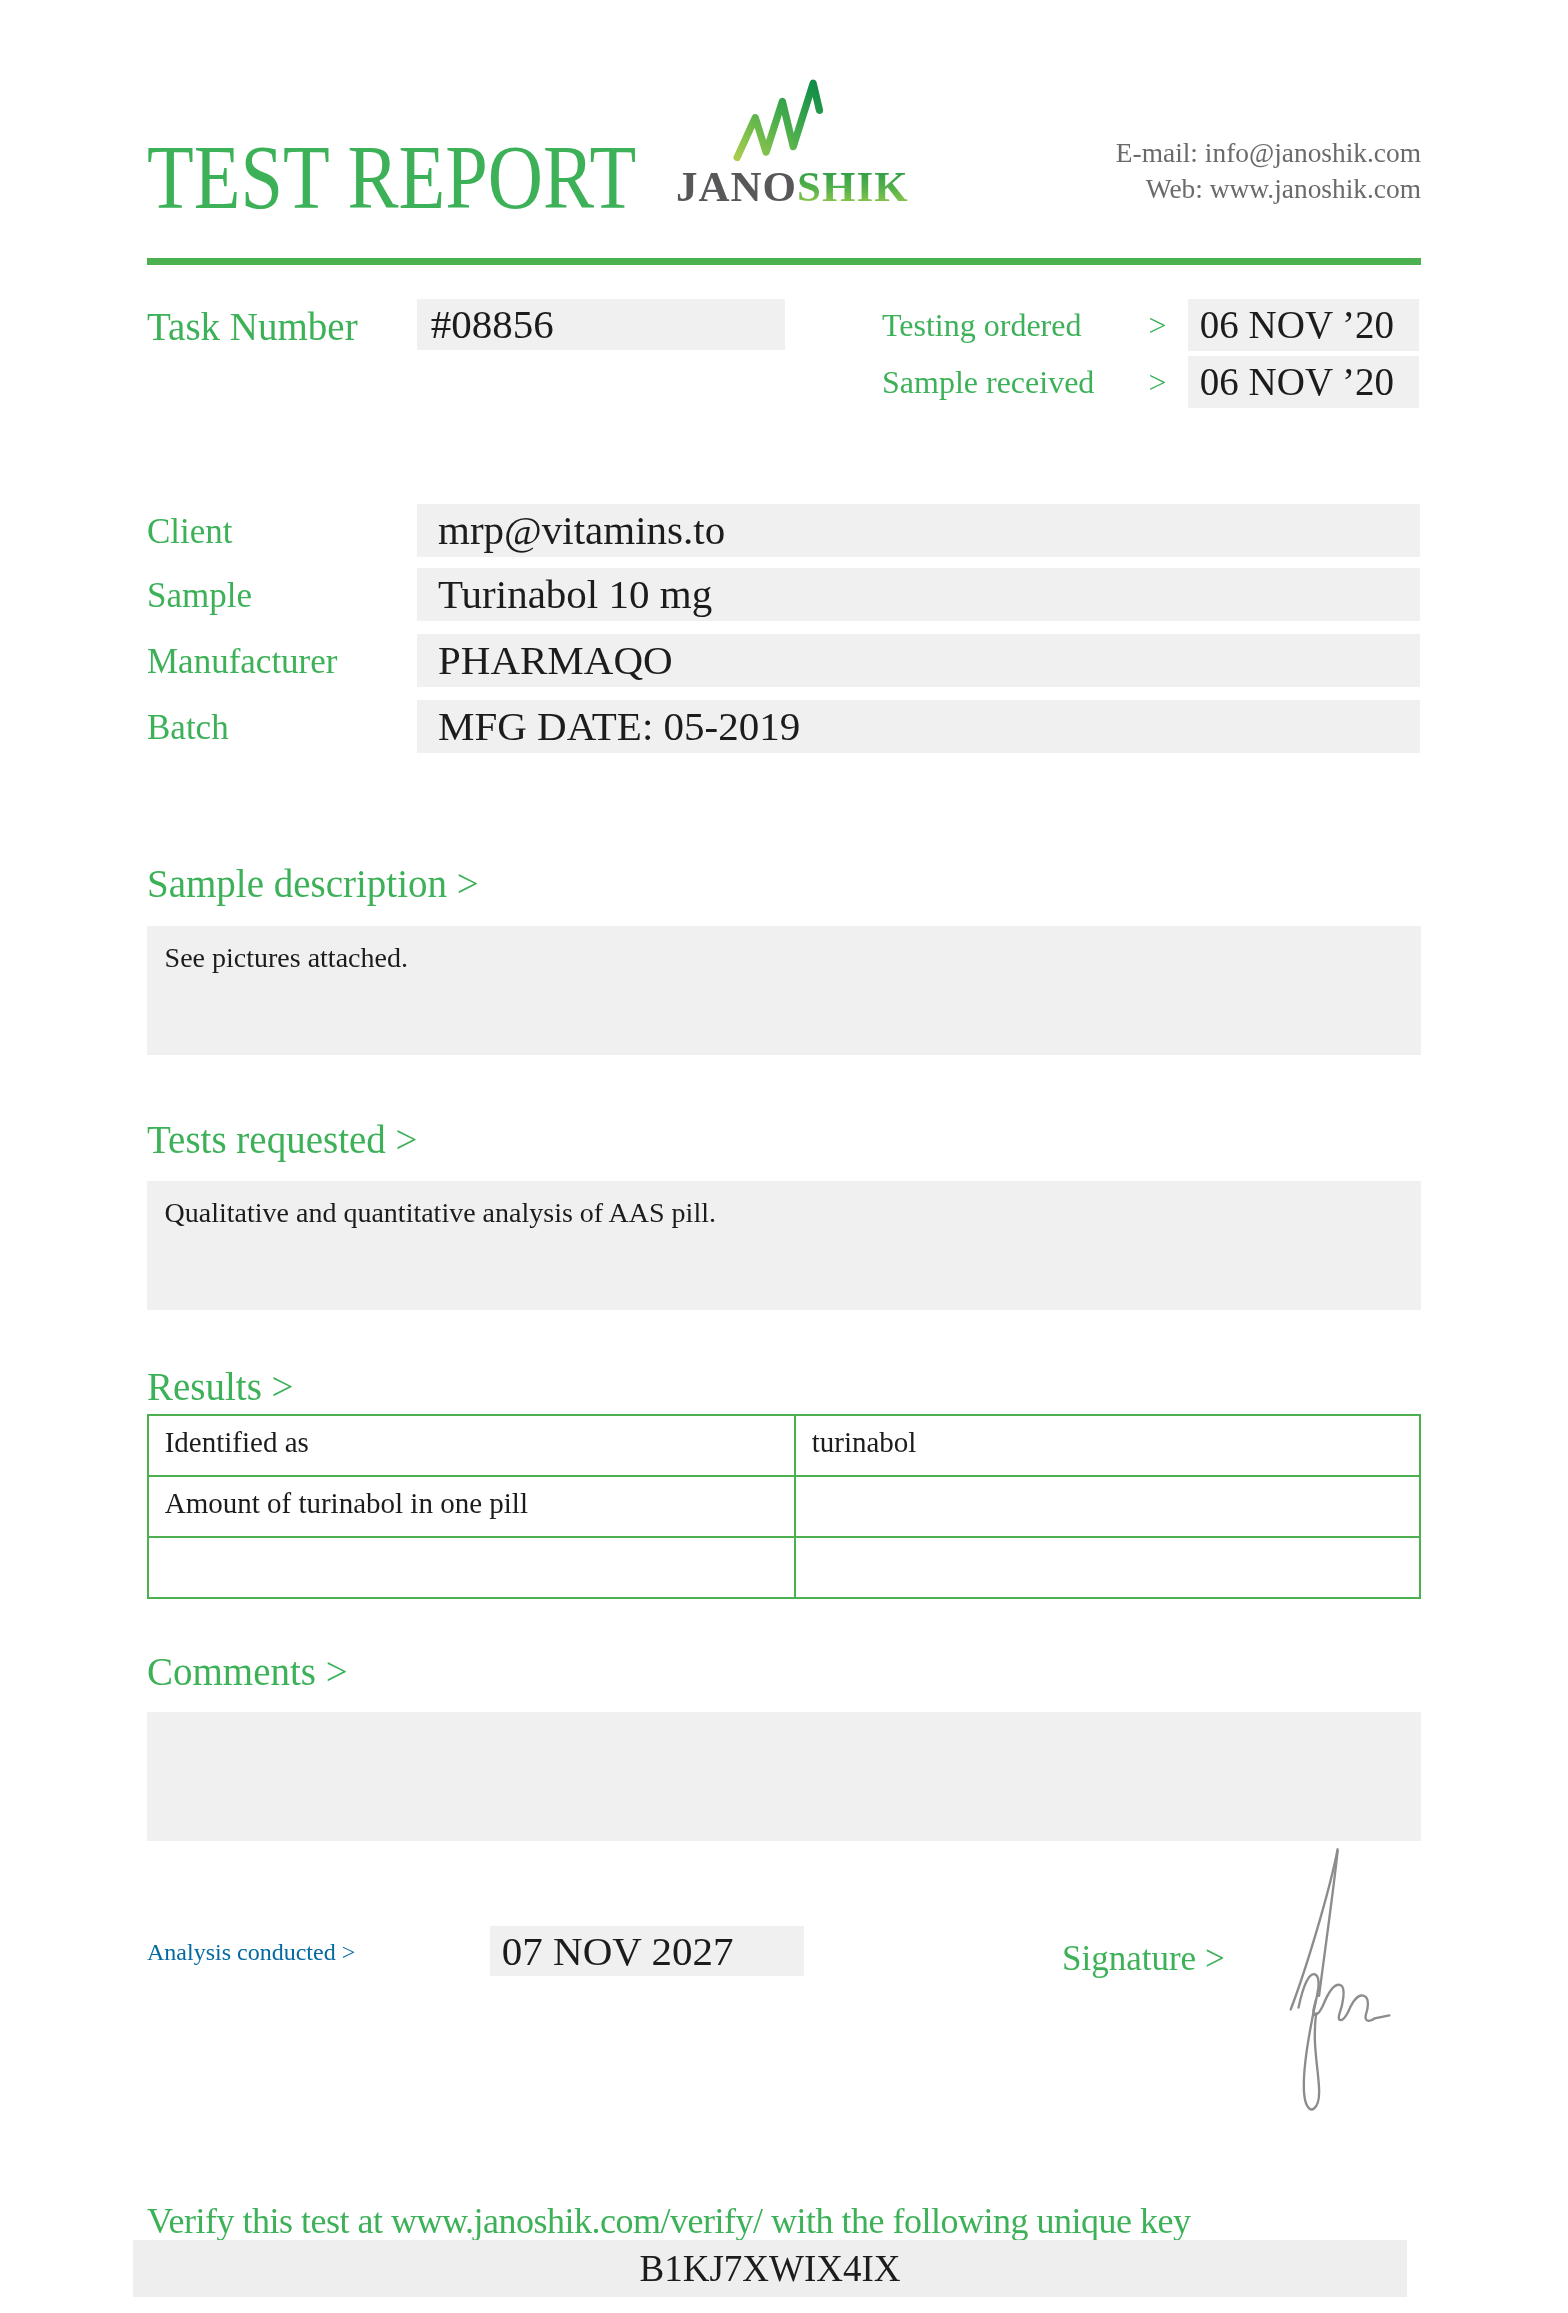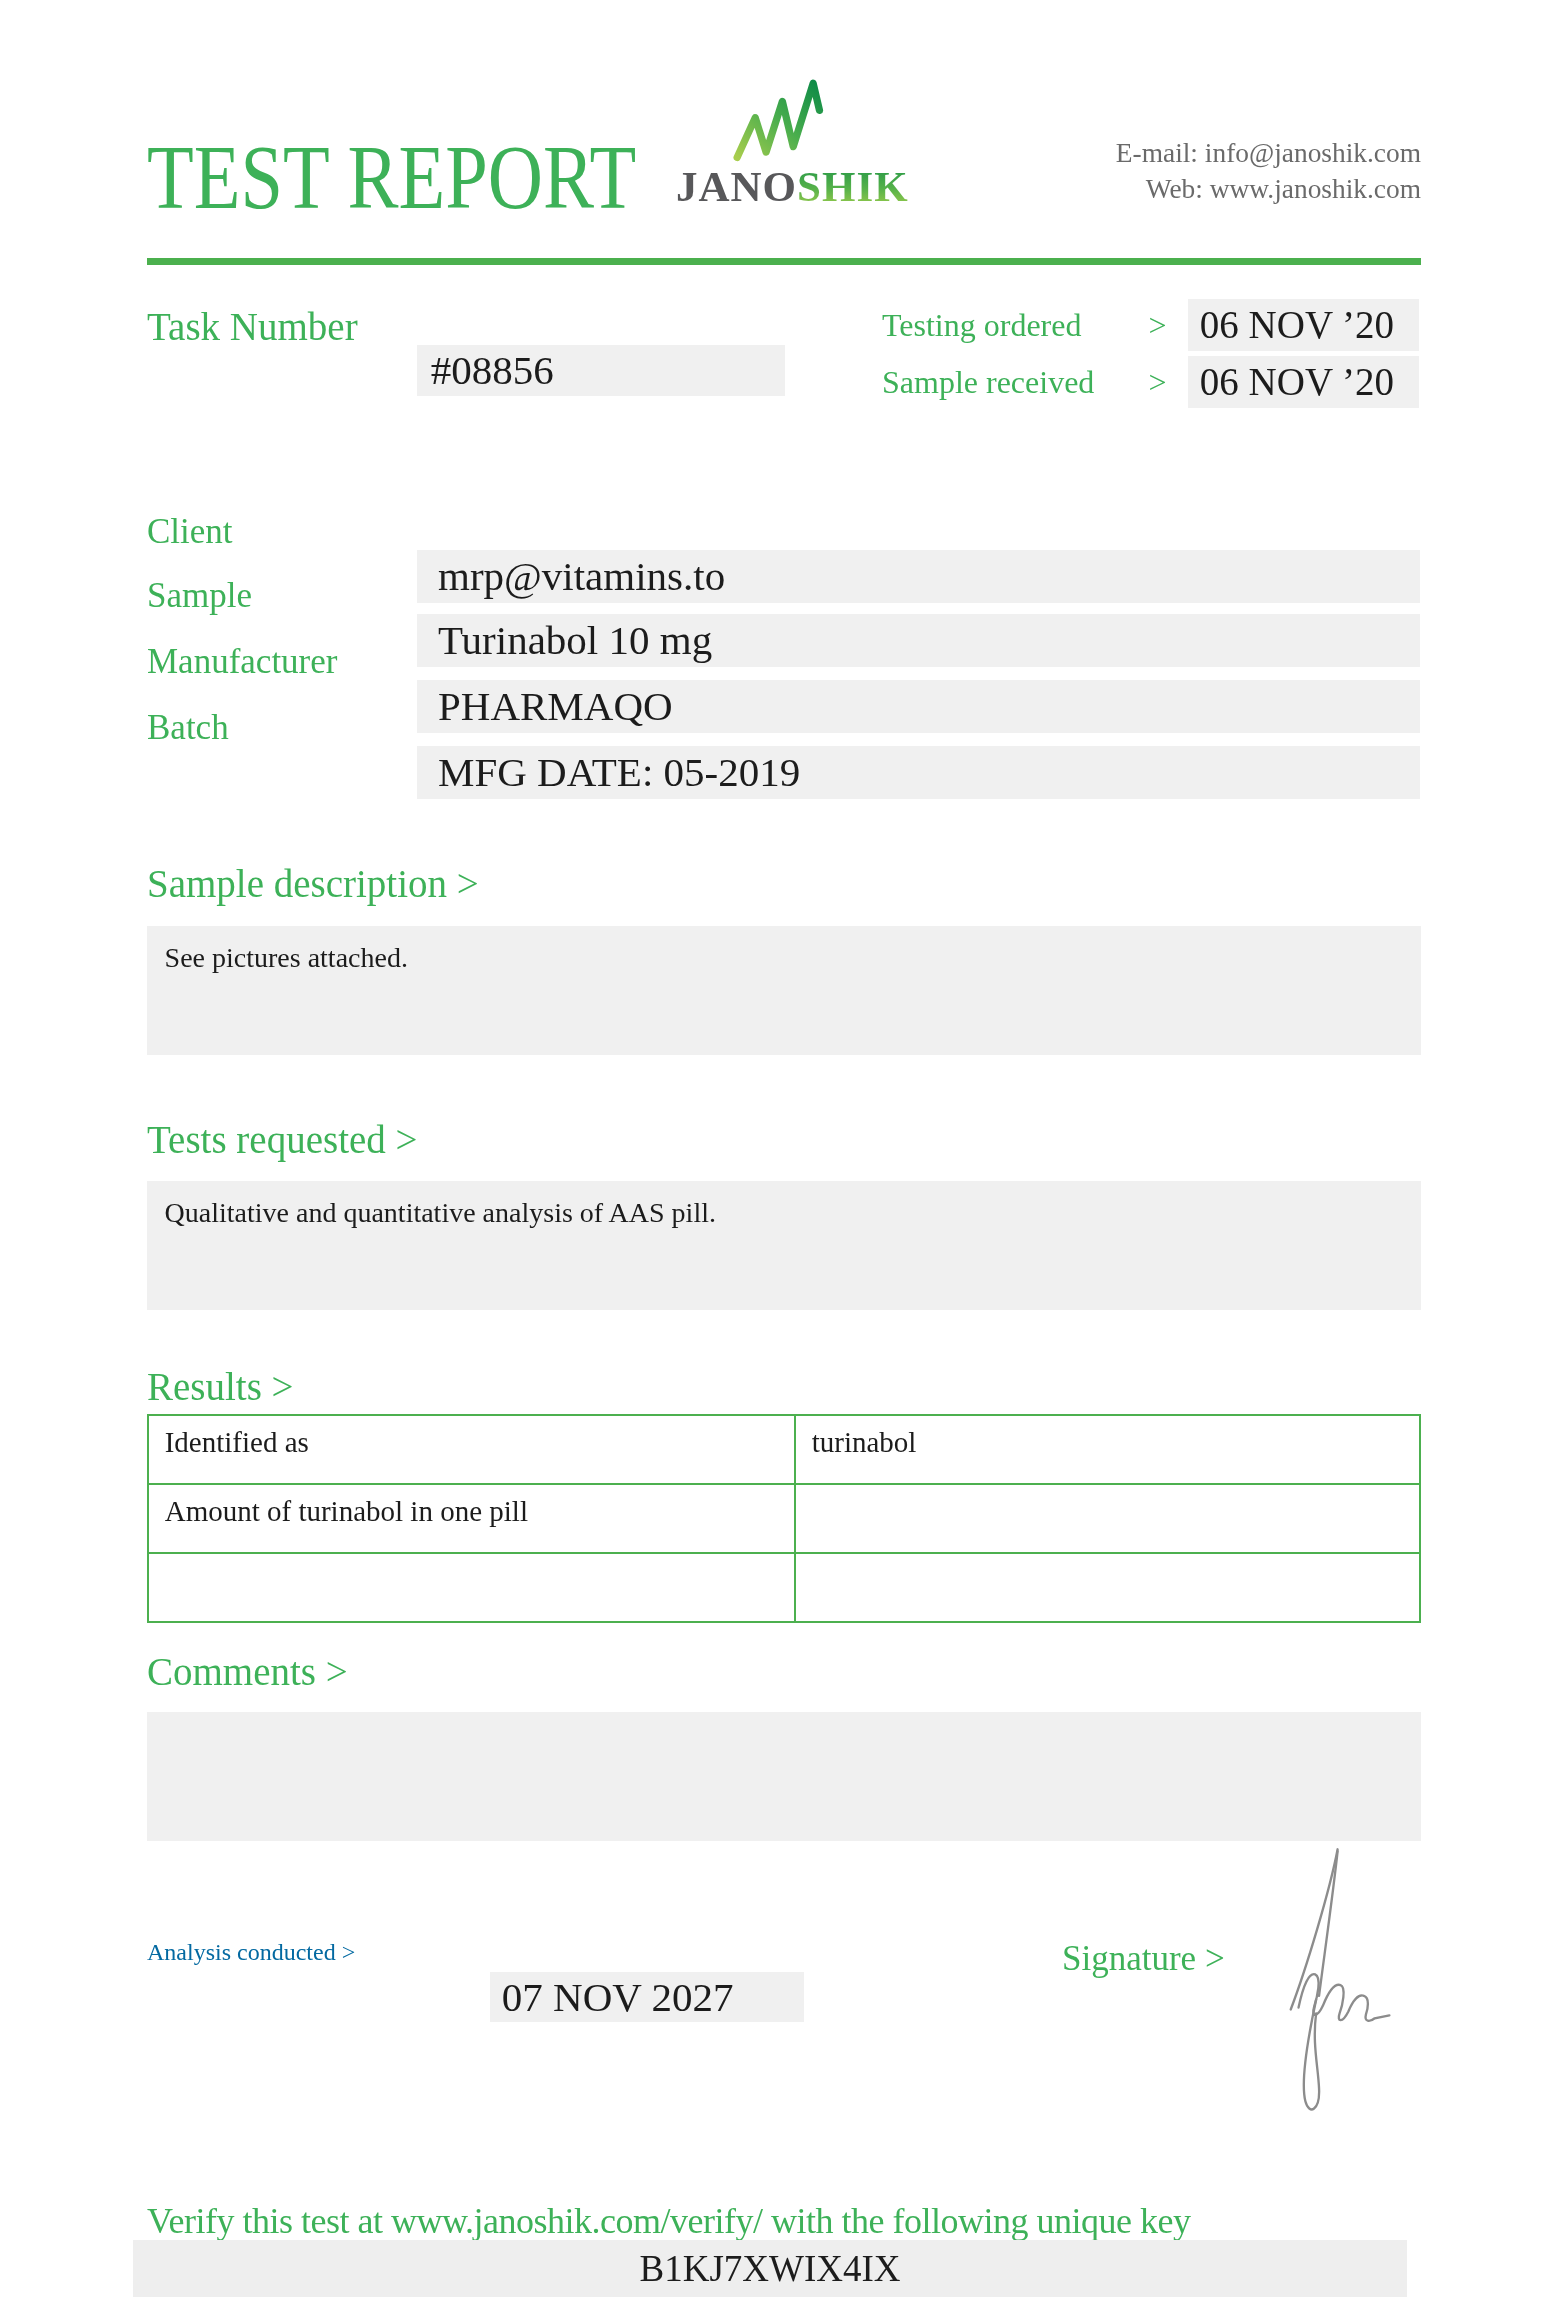--- a/index.html
+++ b/index.html
@@ -6,21 +6,21 @@
   .page{
     position:relative;
     width:1568px;height:2313px;
     background:#ffffff;
     font-family:Liberation Serif, serif;
     color:#1c1c1c;
     overflow:hidden;
     border-radius:20px;
   }
   .abs{position:absolute;}
-  .graybox{background:#f0f0f0;margin-top:46px;}
+  .graybox{background:#f0f0f0;}
 
   
   .title{
     left:147px;top:133px;
     font-size:90px;line-height:1;letter-spacing:0px;
     color:#3db158;white-space:nowrap;
     transform:scaleX(0.85);transform-origin:0 50%;
   }
   .logo-icon{left:727px;top:76px;width:118px;height:86px;}
   .logo-word{
@@ -71,21 +71,21 @@
     left:147px;width:1274px;height:129px;background:#f0f0f0;
     box-sizing:border-box;padding:13.7px 17.6px;
     font-size:28px;line-height:1.3;color:#1c1c1c;
   }
 
   
   .rtable{
     left:147px;top:1414px;width:1274px;
     border:2.9px solid #4cb04f;box-sizing:border-box;
   }
-  .rrow{display:flex;height:67px;}
+  .rrow{display:flex;height:59px;}
   .rrow + .rrow{border-top:2.9px solid #4cb04f;}
   .rcell-name{
     flex:0 0 647px;border-right:2.9px solid #4cb04f;box-sizing:border-box;
     font-size:29px;line-height:53px;padding-left:15.7px;
     overflow:hidden;white-space:nowrap;
   }
   .rcell-value{
     flex:1;font-size:29px;line-height:53px;padding-left:15.7px;
     overflow:hidden;white-space:nowrap;
   }

